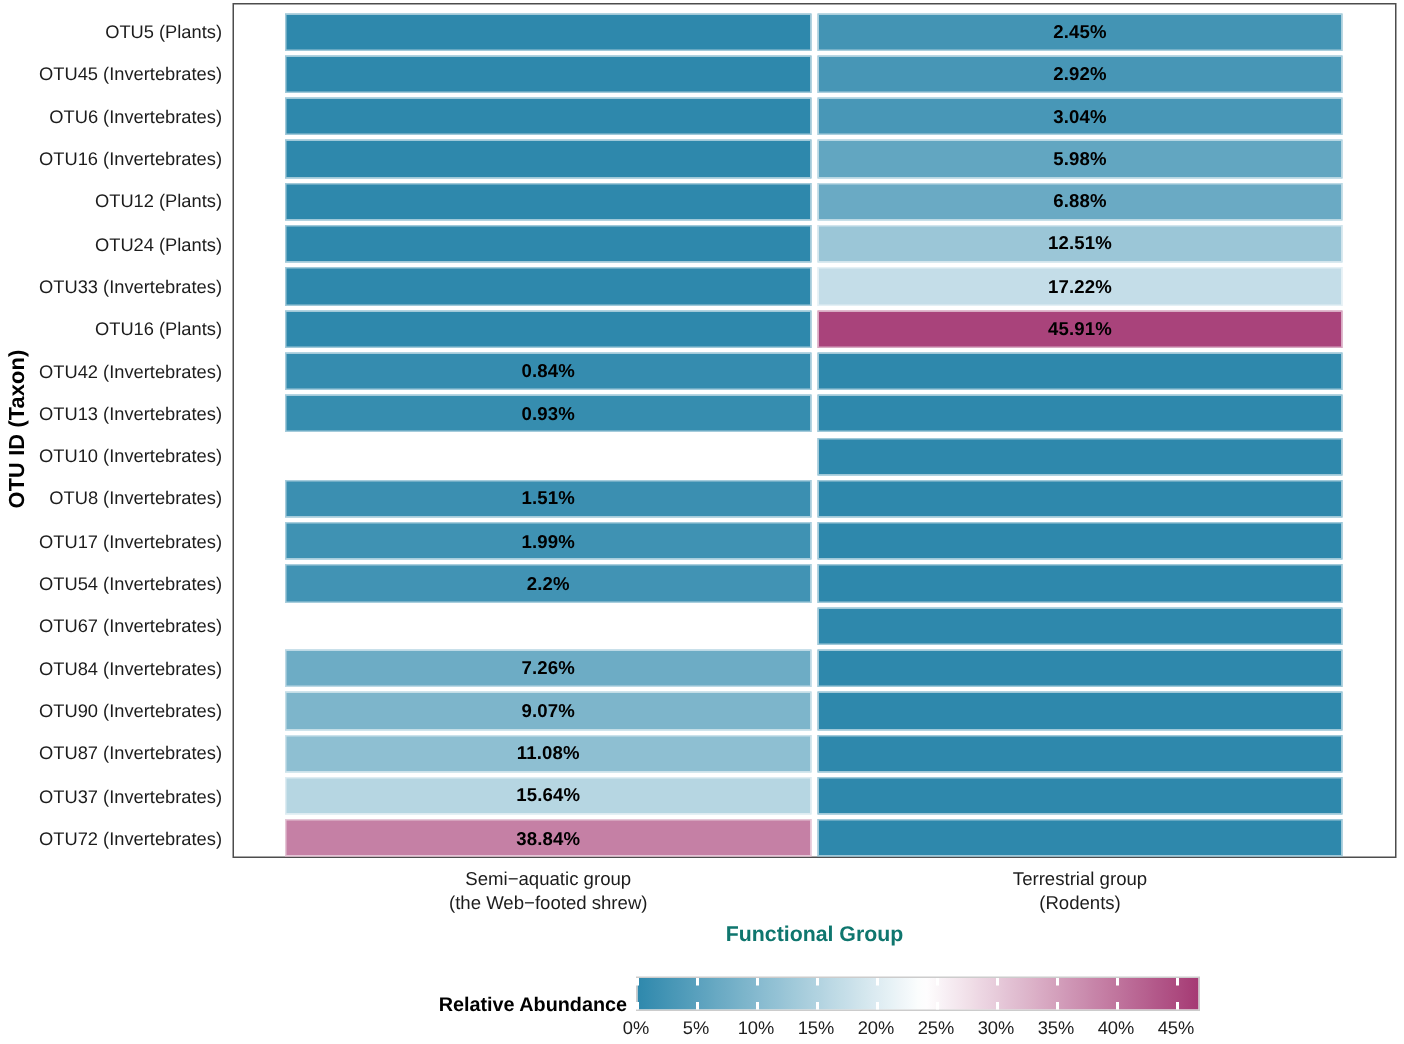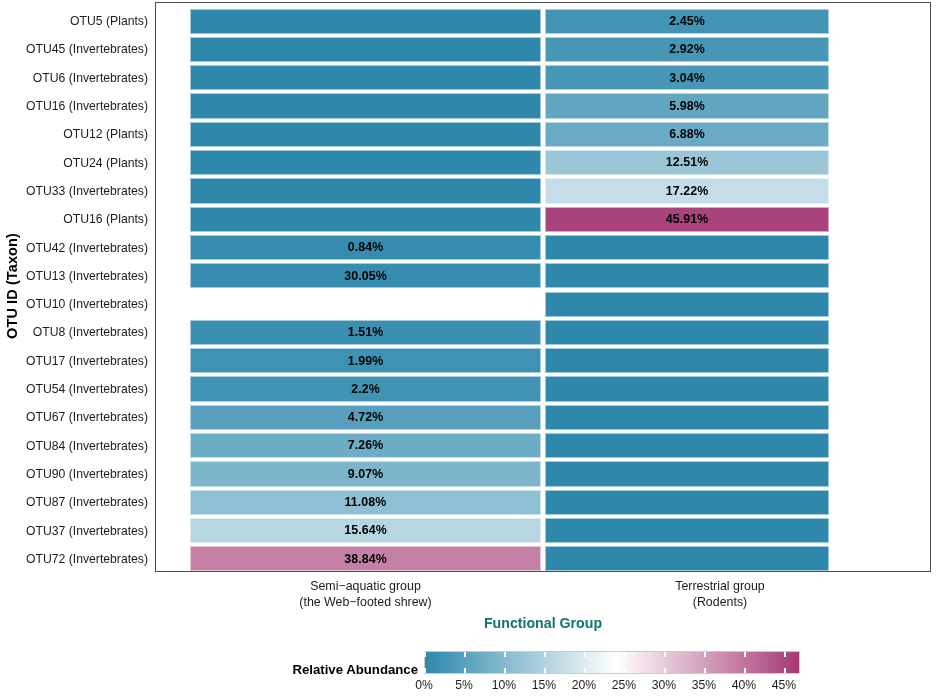--- a/index.html
+++ b/index.html
@@ -92,21 +92,21 @@
     position: absolute;
     top: 1.6px;
     height: 25.2px;
     box-sizing: border-box;
     border: 1px solid rgba(255,255,255,0.55);
     display: flex;
     align-items: center;
     justify-content: center;
   }
   .tile.col0 { left: 0px;   width: 351px; }
-  .tile.col1 { left: 355px; width: 284px; align-items: center; }
+  .tile.col1 { left: 355px; width: 350px; align-items: center; }
   .tile-label {
     font-size: 12.4px;
     font-weight: bold;
     color: #000000;
     letter-spacing: 0.1px;
     line-height: 1;
   }
 
   
   #x-tick-labels {
@@ -305,21 +305,21 @@
     <div class="tile-row" style="top: 226.4px;">
       <div class="tile col0" style="background: rgb(53, 140, 175);">
         <span class="tile-label">0.84%</span>
       </div>
       <div class="tile col1" style="background: rgb(46, 136, 172);">
         <span class="tile-label"></span>
       </div>
     </div>
     <div class="tile-row" style="top: 254.7px;">
       <div class="tile col0" style="background: rgb(54, 141, 175);">
-        <span class="tile-label">30.05%</span>
+        <span class="tile-label">0.93%</span>
       </div>
       <div class="tile col1" style="background: rgb(46, 136, 172);">
         <span class="tile-label"></span>
       </div>
     </div>
     <div class="tile-row" style="top: 283px;">
       <div class="tile col1" style="background: rgb(46, 136, 172);">
         <span class="tile-label"></span>
       </div>
     </div>
@@ -341,23 +341,20 @@
     </div>
     <div class="tile-row" style="top: 367.9px;">
       <div class="tile col0" style="background: rgb(65, 147, 180);">
         <span class="tile-label">2.2%</span>
       </div>
       <div class="tile col1" style="background: rgb(46, 136, 172);">
         <span class="tile-label"></span>
       </div>
     </div>
     <div class="tile-row" style="top: 396.2px;">
-      <div class="tile col0" style="background: rgb(87, 159, 188);">
-        <span class="tile-label">4.72%</span>
-      </div>
       <div class="tile col1" style="background: rgb(46, 136, 172);">
         <span class="tile-label"></span>
       </div>
     </div>
     <div class="tile-row" style="top: 424.5px;">
       <div class="tile col0" style="background: rgb(109, 172, 197);">
         <span class="tile-label">7.26%</span>
       </div>
       <div class="tile col1" style="background: rgb(46, 136, 172);">
         <span class="tile-label"></span>

